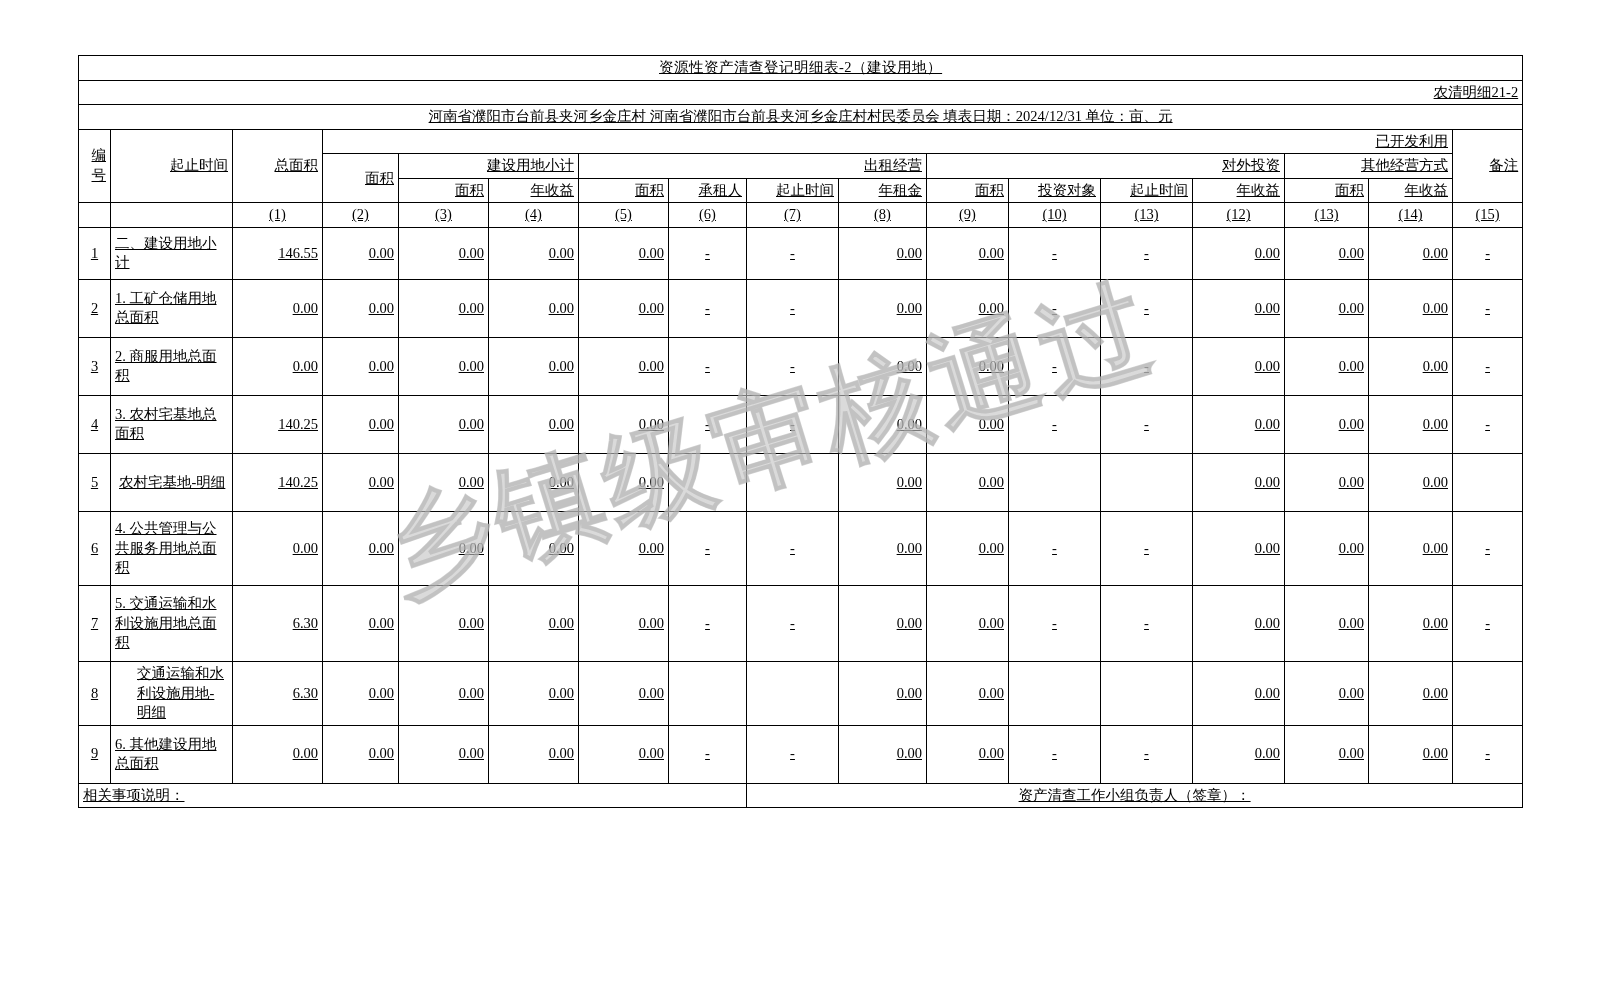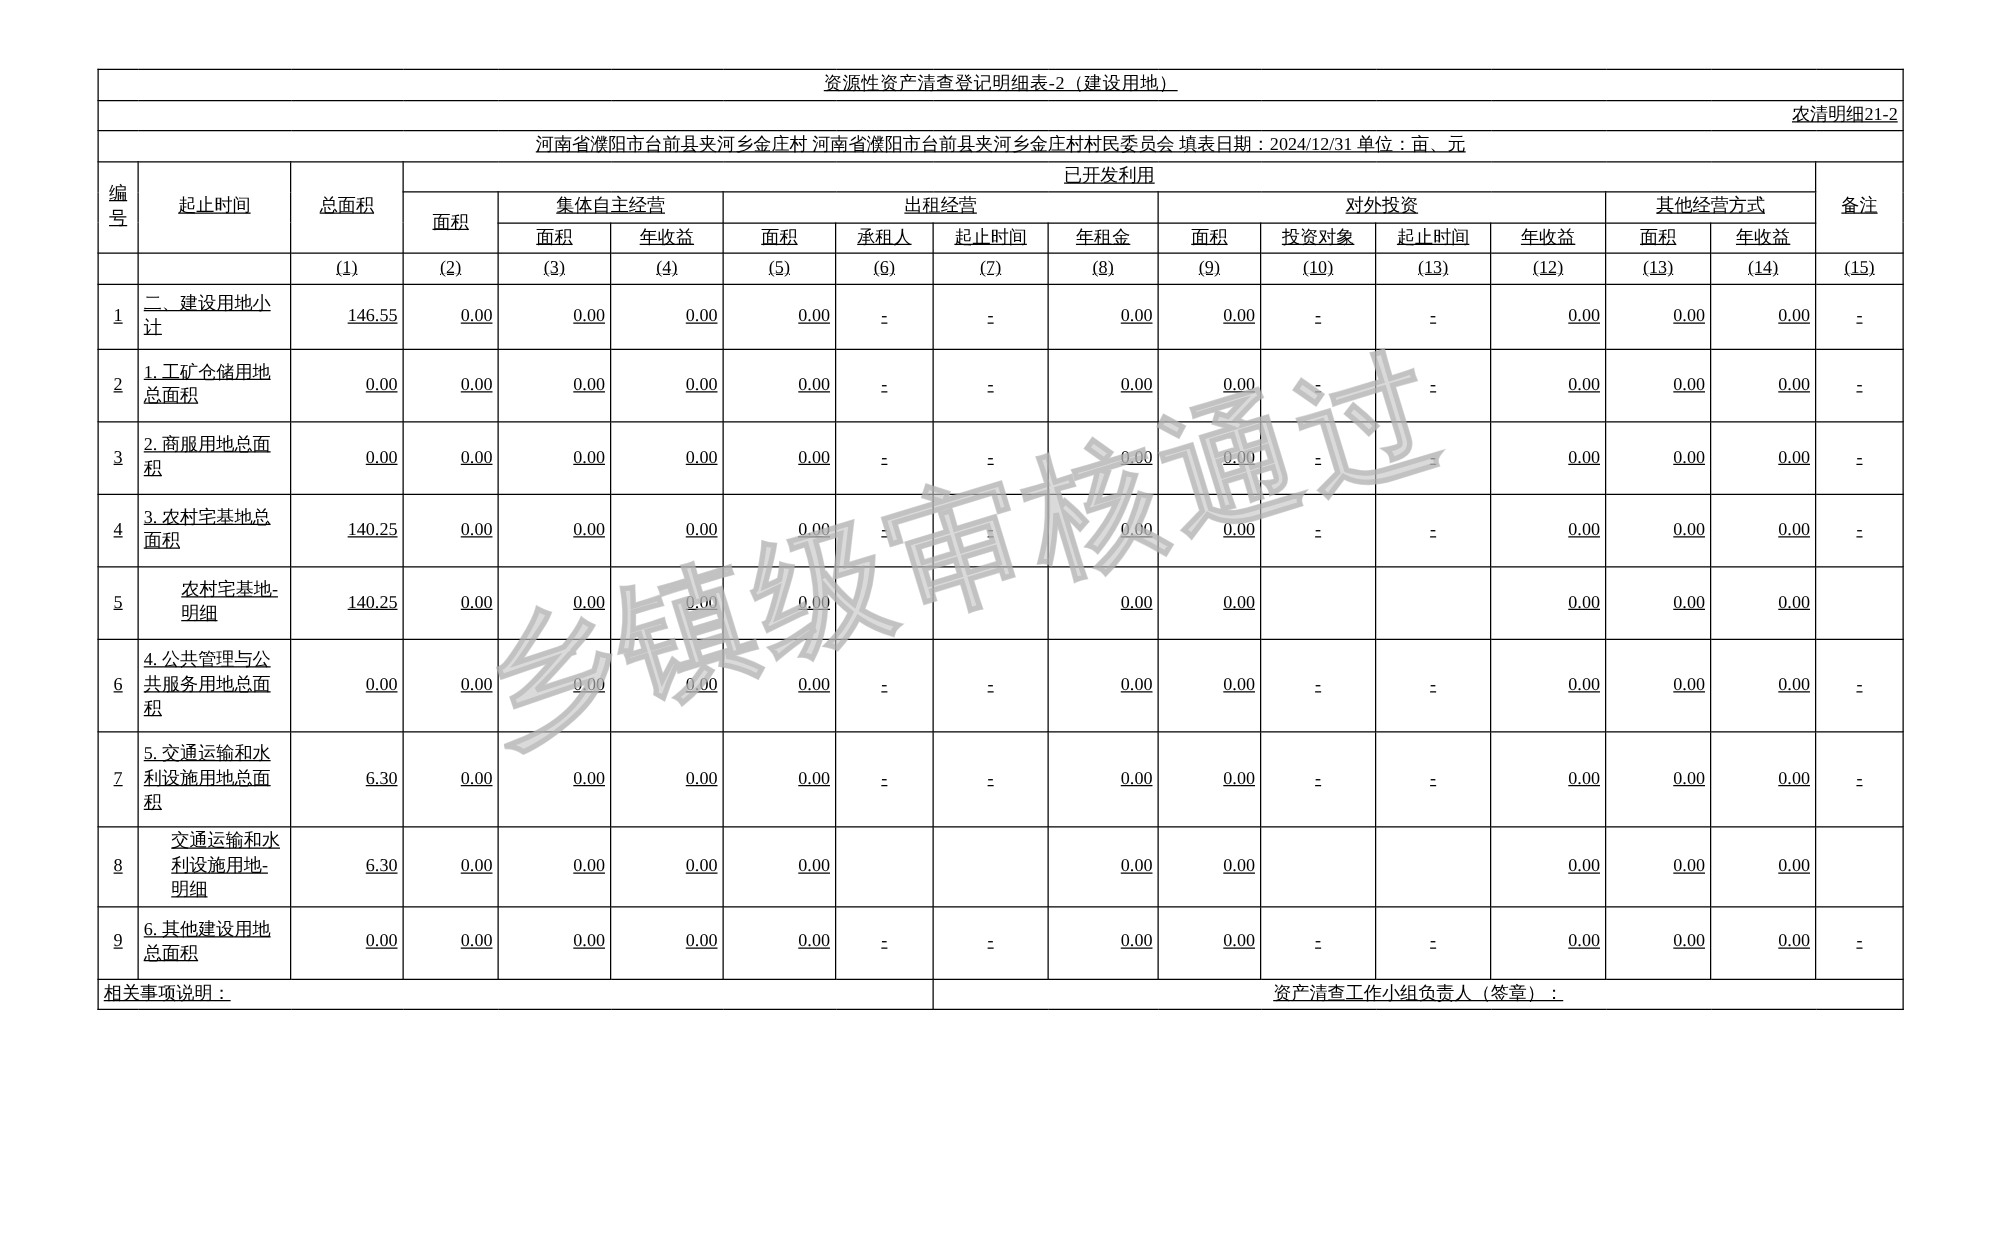--- a/index.html
+++ b/index.html
@@ -48,21 +48,21 @@
     font-size: 15px;
     padding: 7px 14px 7px 0;
   }
   .meta-cell {
     text-align: center;
     font-size: 15px;
     font-weight: bold;
     padding: 8px 0 8px 0;
   }
   .hdr {
-    text-align: center;
+    text-align: right;
     font-weight: bold;
     font-size: 15px;
     margin-top: 24px;
   }
   .numhdr {
     text-align: center;
     font-size: 14px;
     padding: 5px 0;
   }
   .rowno {
@@ -155,21 +155,21 @@
 
     <tr>
       <td class="hdr" rowspan="3">编号</td>
       <td class="hdr" rowspan="3">起止时间</td>
       <td class="hdr" rowspan="3">总面积</td>
       <td class="hdr" colspan="13">已开发利用</td>
       <td class="hdr" rowspan="3">备注</td>
     </tr>
     <tr>
       <td class="hdr" rowspan="2">面积</td>
-      <td class="hdr" colspan="2">集体自主经营</td>
+      <td class="hdr" colspan="2">建设用地小计</td>
       <td class="hdr" colspan="4">出租经营</td>
       <td class="hdr" colspan="4">对外投资</td>
       <td class="hdr" colspan="2">其他经营方式</td>
     </tr>
     <tr>
       <td class="hdr">面积</td>
       <td class="hdr">年收益</td>
       <td class="hdr">面积</td>
       <td class="hdr">承租人</td>
       <td class="hdr">起止时间</td>
@@ -277,21 +277,21 @@
       <td class="dash">-</td>
       <td class="dash">-</td>
       <td class="num">0.00</td>
       <td class="num">0.00</td>
       <td class="num">0.00</td>
       <td class="dash">-</td>
     </tr>
 
     <tr style="height:58px">
       <td class="rowno">5</td>
-      <td class="restype" style="padding-left:34px">农村宅基地-明细</td>
+      <td class="restype" style="padding-left:8px">农村宅基地-明细</td>
       <td class="num">140.25</td>
       <td class="num">0.00</td>
       <td class="num">0.00</td>
       <td class="num">0.00</td>
       <td class="num">0.00</td>
       <td class="dash blank"></td>
       <td class="dash blank"></td>
       <td class="num">0.00</td>
       <td class="num">0.00</td>
       <td class="dash blank"></td>

